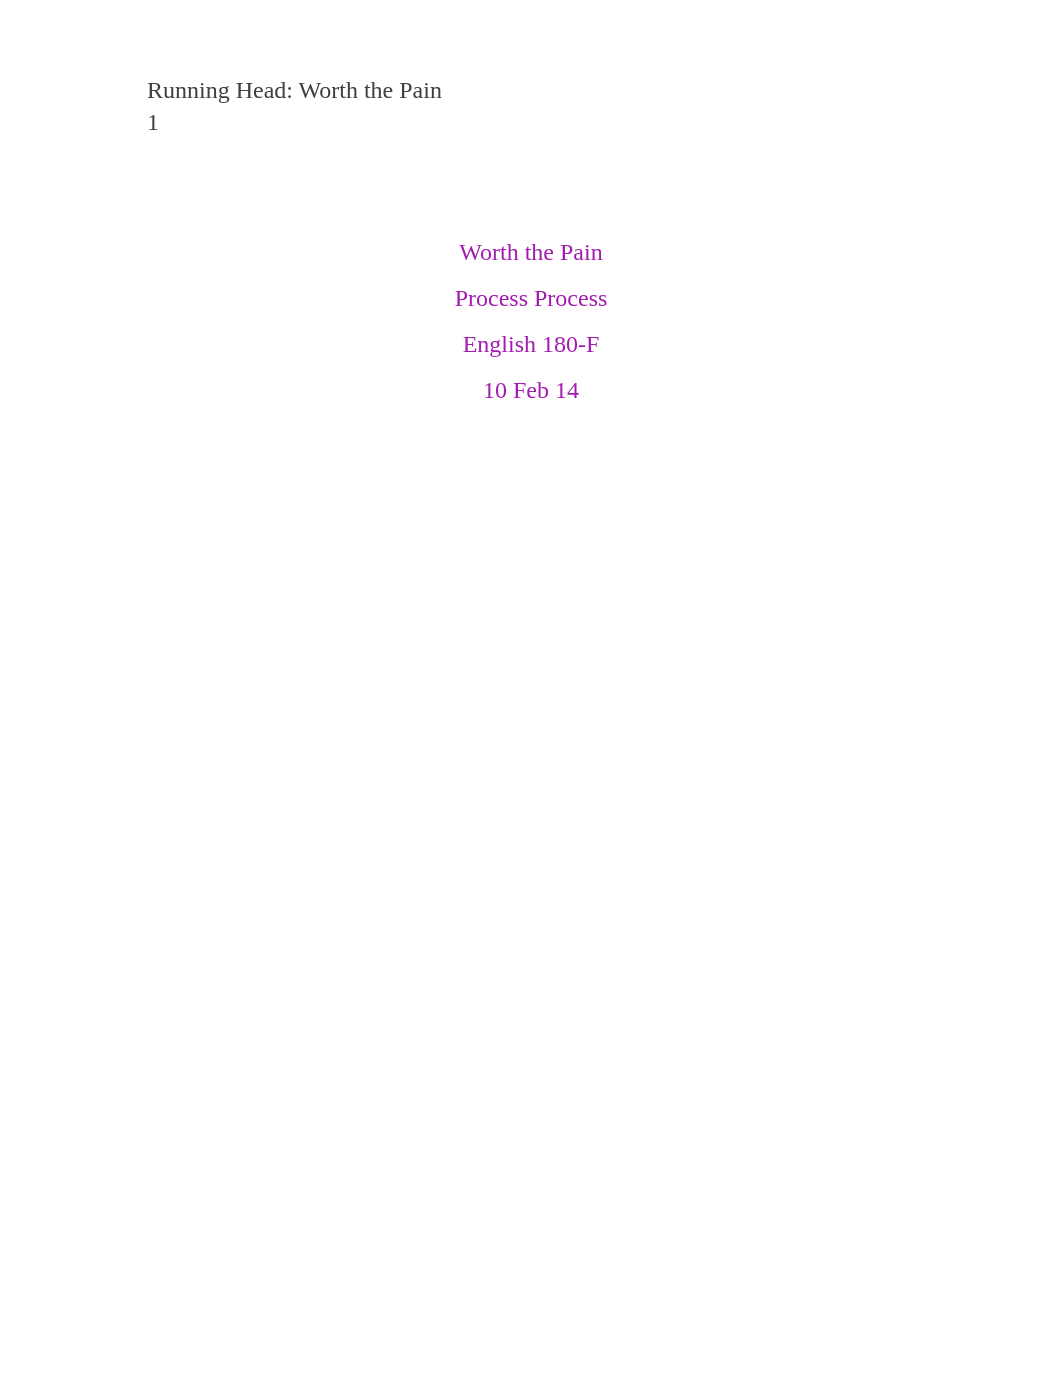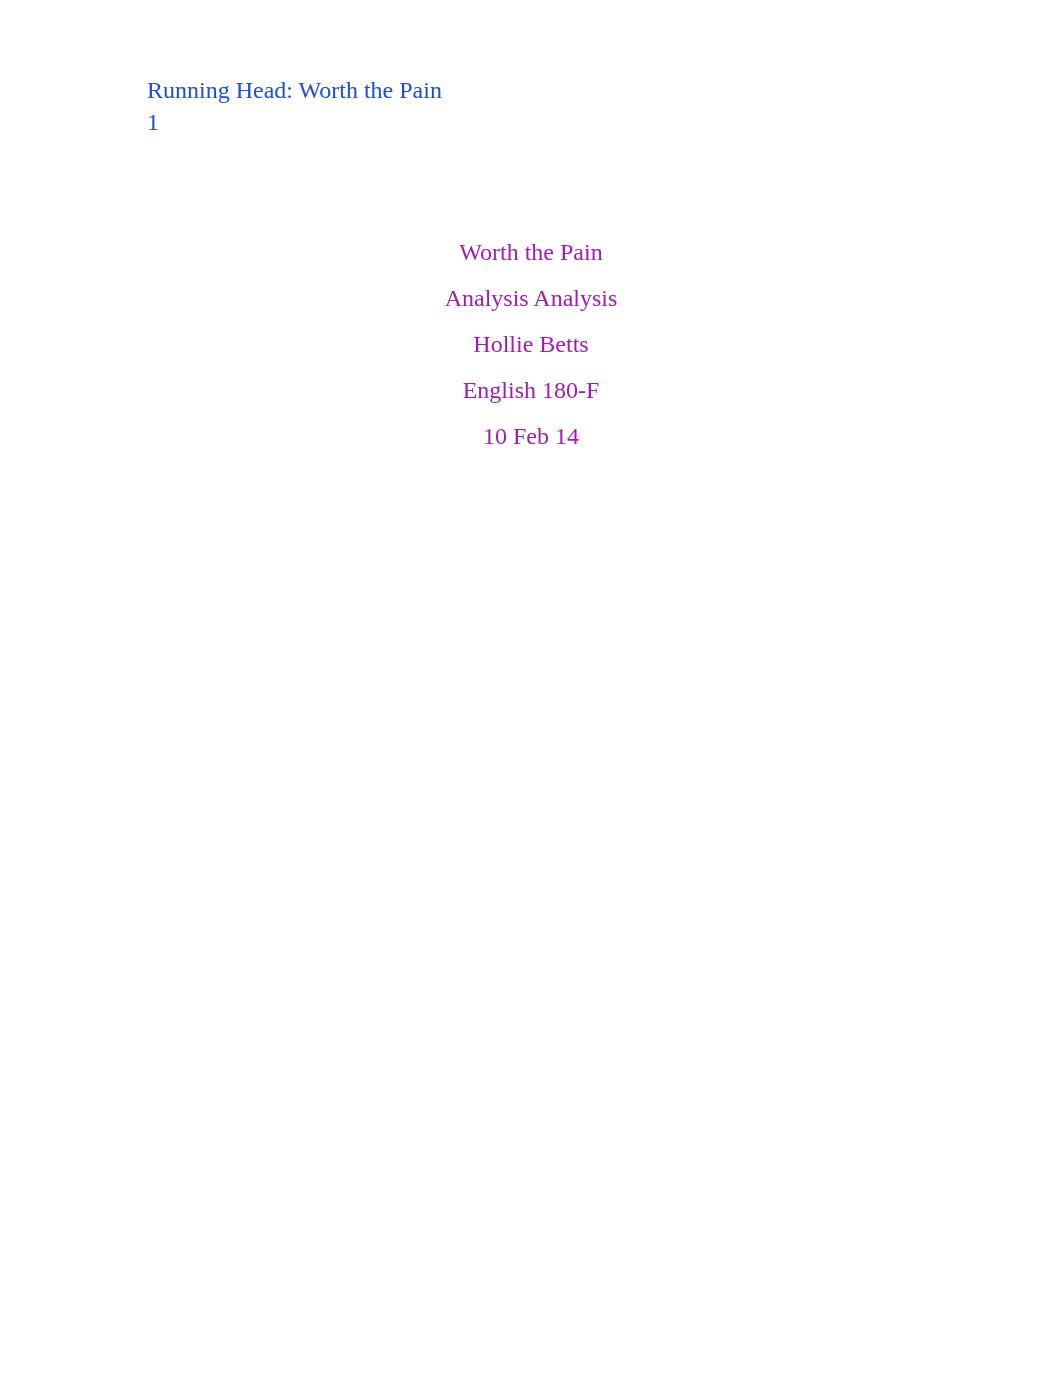--- a/index.html
+++ b/index.html
@@ -13,21 +13,21 @@
       background: #ffffff;
       font-family: "Times New Roman", Times, serif;
       position: relative;
     }
     .page {
       width: 100%;
       height: 100%;
       padding: 74px 147px 0 147px;
     }
     .running-head {
-      color: #1d4ed8;
+      color: #404040;
       font-size: 24px;
       line-height: 1.35;
       text-align: left;
     }
     .running-head-line1 {
       display: block;
     }
     .running-head-line2 {
       display: block;
     }
@@ -48,18 +48,17 @@
 <body>
 
 <div class="page">
   <div class="running-head">
     <span class="running-head-line1">Running Head: Worth the Pain</span>
     <span class="running-head-line2">1</span>
   </div>
 
   <div class="title-block">
     <div class="title-line">Worth the Pain</div>
-    <div class="title-line">Analysis Analysis</div>
-    <div class="title-line">Hollie Betts</div>
+    <div class="title-line">Process Process</div>
     <div class="title-line">English 180-F</div>
     <div class="title-line">10 Feb 14</div>
   </div>
 </div>
 
 </body></html>

